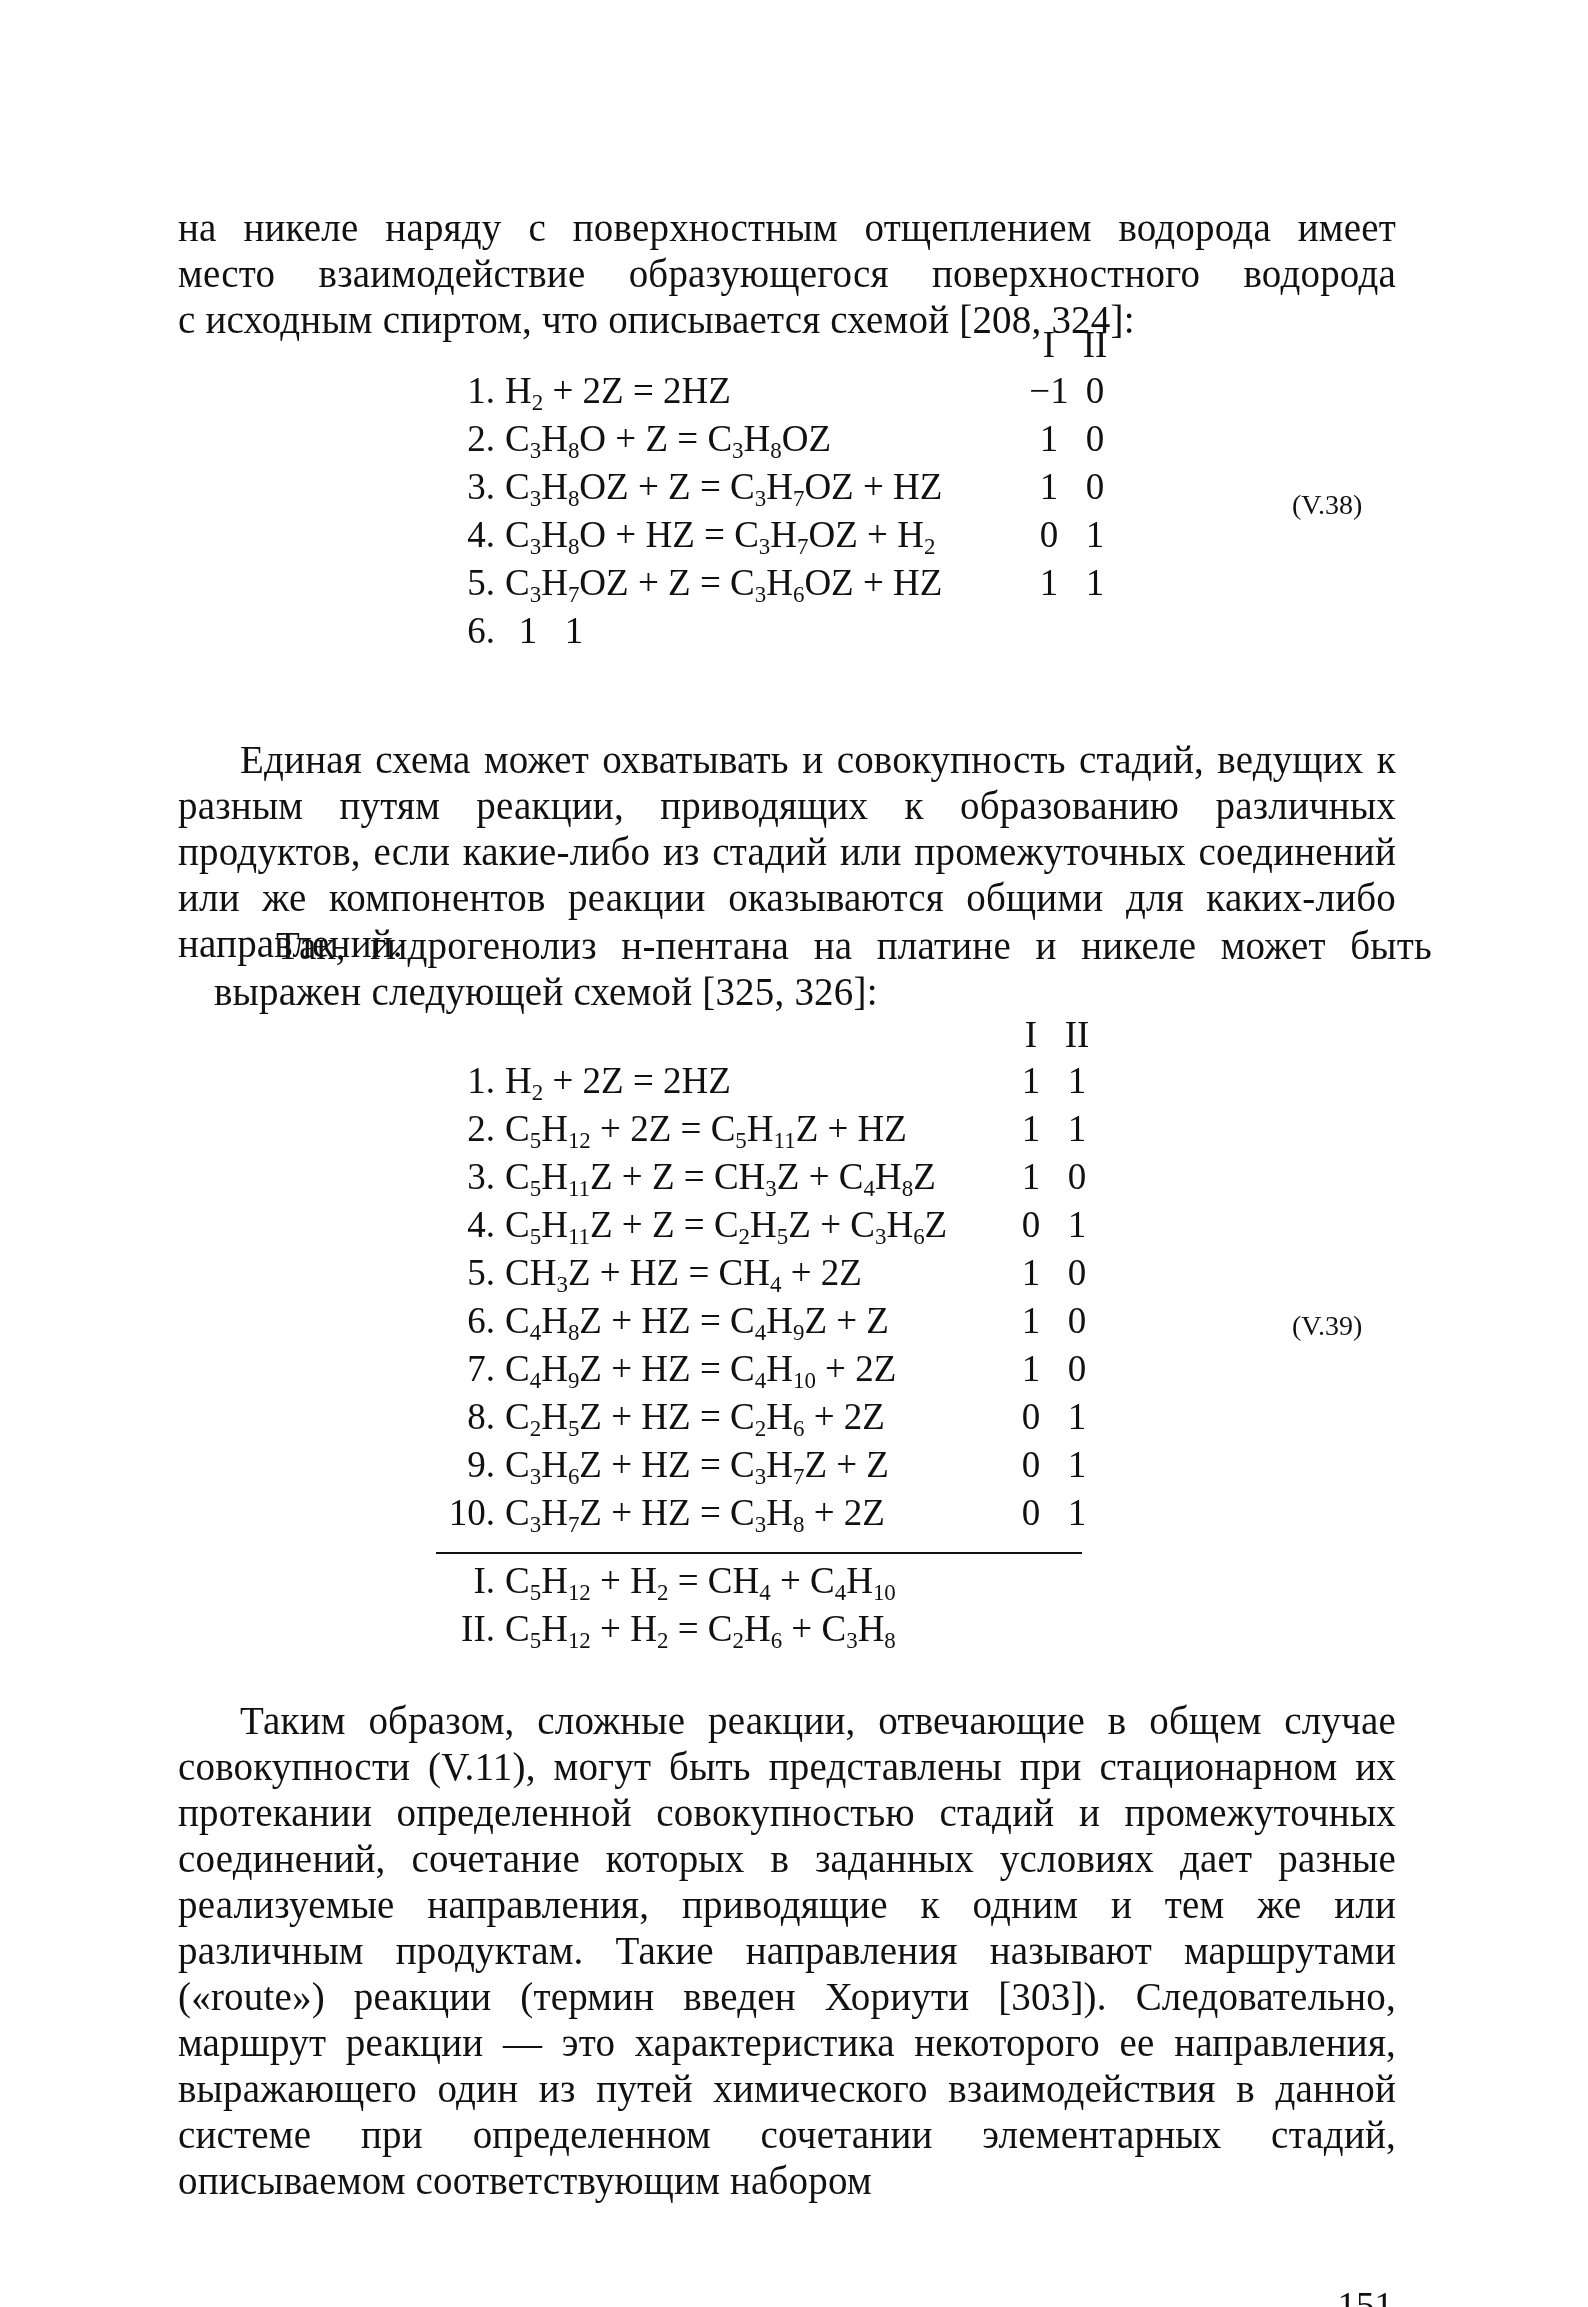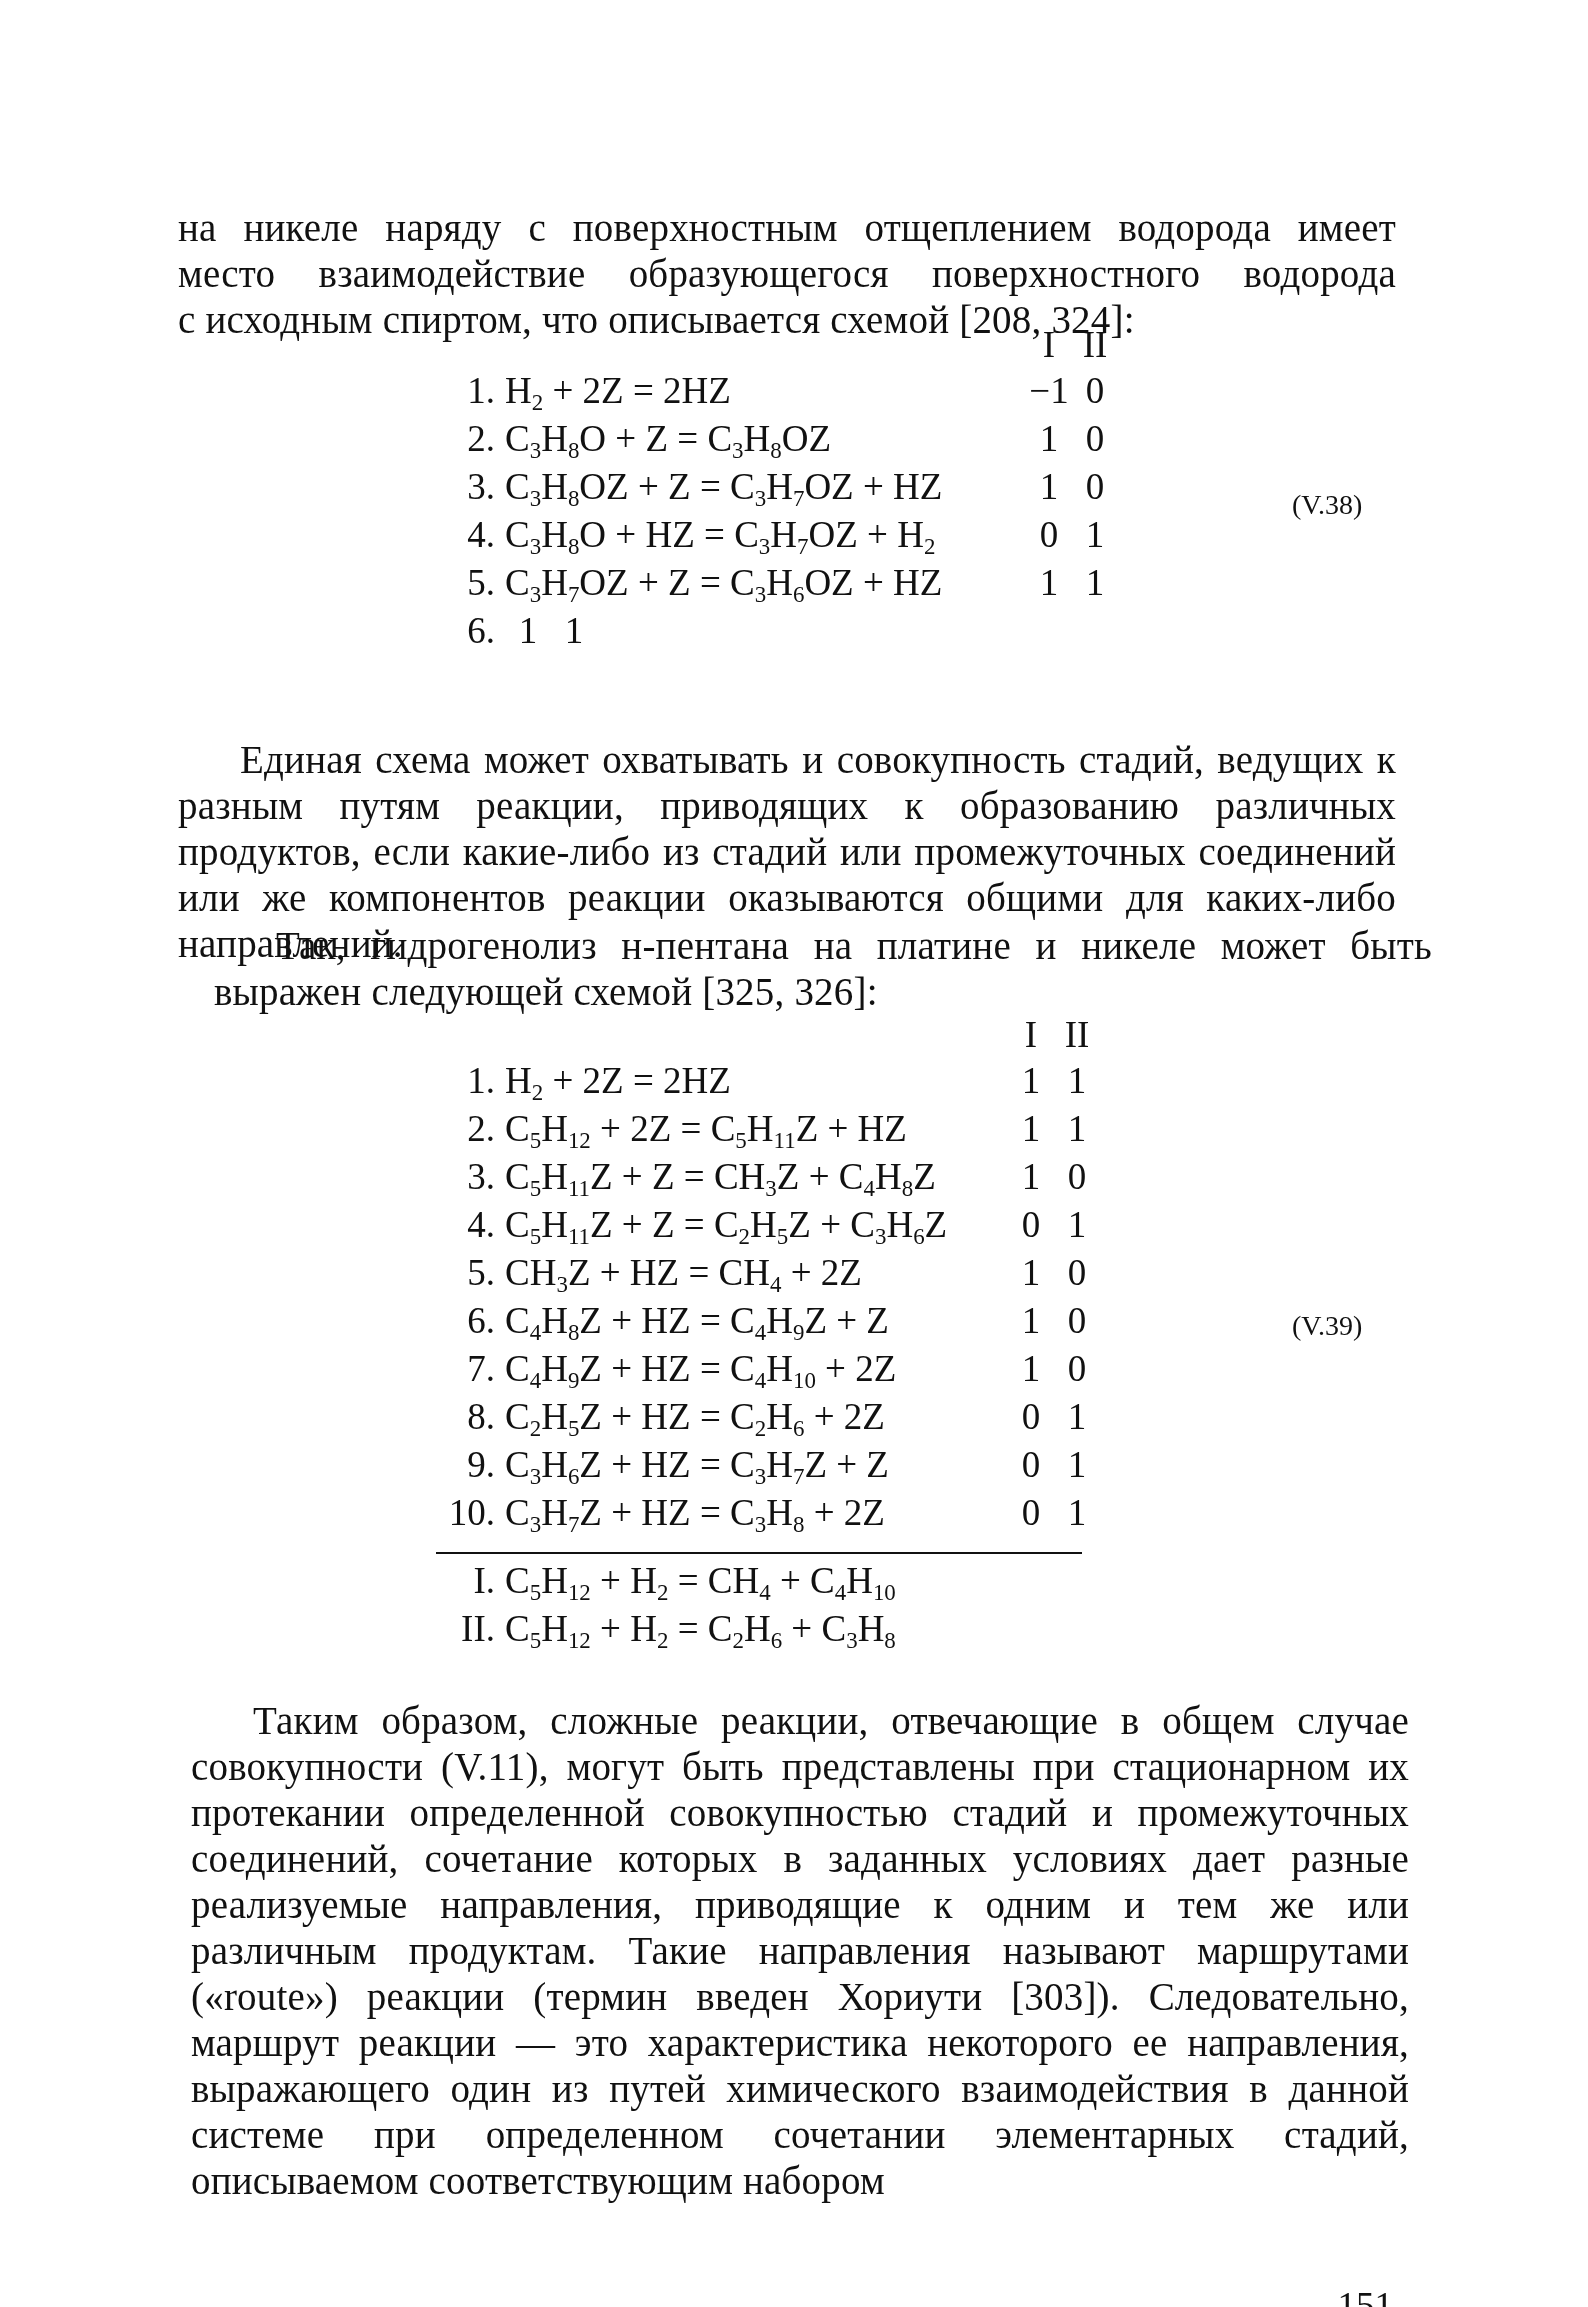--- a/index.html
+++ b/index.html
@@ -179,19 +179,19 @@
           <span class="step-eq">C<sub>5</sub>H<sub>12</sub> + H<sub>2</sub> = CH<sub>4</sub> + C<sub>4</sub>H<sub>10</sub></span>
         </div>
         <div class="summary-row">
           <span class="step-num" style="width: 69px;">II.</span>
           <span class="step-eq">C<sub>5</sub>H<sub>12</sub> + H<sub>2</sub> = C<sub>2</sub>H<sub>6</sub> + C<sub>3</sub>H<sub>8</sub></span>
         </div>
       </div>
   </div>
   <div class="eq-label" style="left:1292px; top:1310px;">(V.39)</div>
 
-  <div class="text-block indent" style="top:1698px;margin-left:13px;">
+  <div class="text-block indent" style="top:1698px;">
     <p>Таким образом, сложные реакции, отвечающие в общем случае совокупности (V.11), могут быть представлены при стационарном их протекании определенной совокупностью стадий и промежуточных соединений, сочетание которых в заданных условиях дает разные реализуемые направления, приводящие к одним и тем же или различным продуктам. Такие направления называют маршрутами («route») реакции (термин введен Хориути [303]). Следовательно, маршрут реакции — это характеристика некоторого ее направления, выражающего один из путей химического взаимодействия в данной системе при определенном сочетании элементарных стадий, описываемом соответствующим набором</p>
   </div>
 
   <div class="page-number">151</div>
 </div>
 
 
 </body></html>

